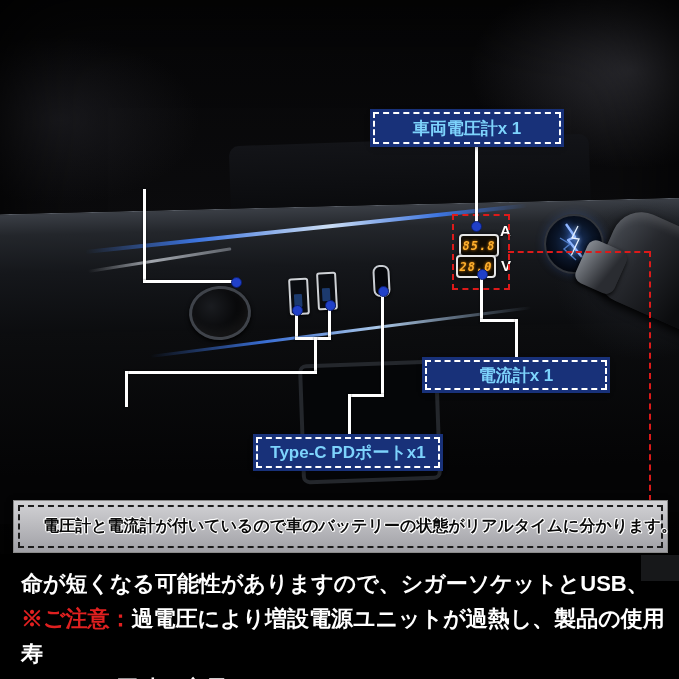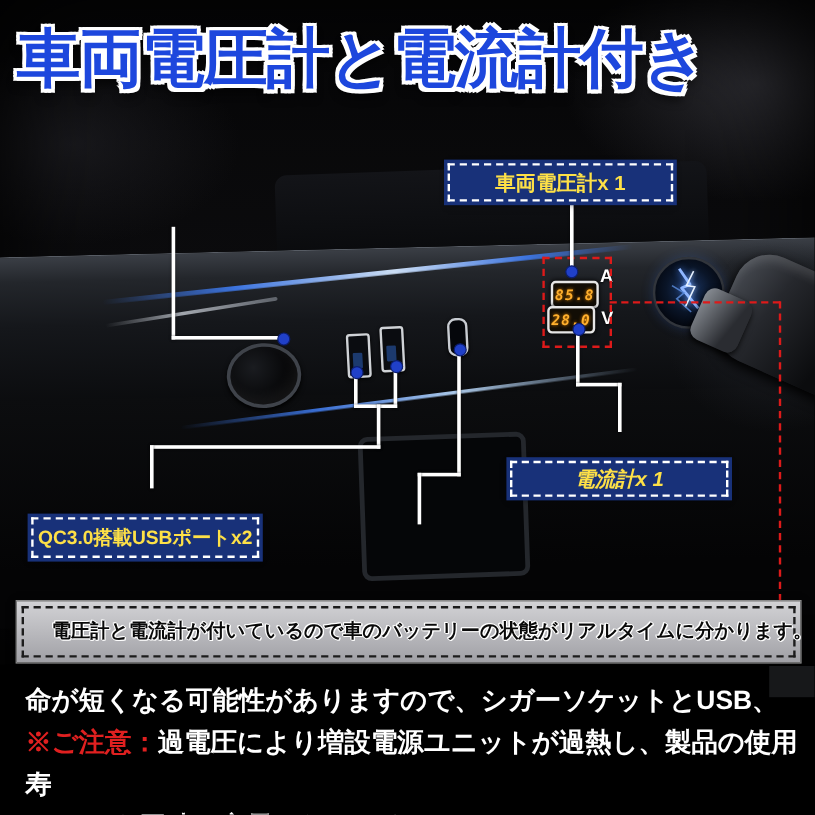--- a/index.html
+++ b/index.html
@@ -50,24 +50,24 @@
   
   .red-box{position:absolute;left:452px;top:214px;width:54px;height:72px;border:2px dashed var(--dashed_red);}
   .red-h{position:absolute;left:508px;top:251px;width:142px;height:0;border-top:2px dashed var(--dashed_red);}
   .red-v{position:absolute;left:649px;top:251px;width:0;height:250px;border-left:2px dashed var(--dashed_red);}
   
   .ln{position:absolute;background:#fff;box-shadow:0 0 2px rgba(0,0,0,.6);}
   .dot{position:absolute;width:9px;height:9px;border-radius:50%;background:var(--dot_blue);border:1px solid #0c1e70;}
   
   .callout{position:absolute;background:var(--label_bg);border:2px dashed #fff;
     box-shadow:0 0 0 3px var(--label_bg),0 2px 6px rgba(0,0,0,.6);
-    color:#fde047;font:700 17px "Liberation Sans",sans-serif;display:flex;align-items:center;justify-content:center;text-align:center;white-space:nowrap;margin-top:24px;}
+    color:#7dd3fc;font:700 17px "Liberation Sans",sans-serif;display:flex;align-items:center;justify-content:center;text-align:center;white-space:nowrap;}
   #callout-cig{left:55px;top:160px;width:183px;height:29px;}
   #callout-volt{left:373px;top:112px;width:184px;height:28px;}
-  #callout-amm{left:425px;top:360px;width:178px;height:26px;font-style:italic;}
+  #callout-amm{left:425px;top:360px;width:178px;height:26px;}
   #callout-usb{left:26px;top:407px;width:186px;height:30px;font-size:16px;}
   #callout-typec{left:256px;top:437px;width:180px;height:27px;}
   
   .title{position:absolute;left:14px;top:18px;margin:0;width:660px;color:var(--title_blue);
     font:900 53px/1.2 "DejaVu Sans","Liberation Sans",sans-serif;letter-spacing:-1px;white-space:nowrap;
     text-shadow:-3px 0 0 #fff,3px 0 0 #fff,0 -3px 0 #fff,0 3px 0 #fff,
       -2px -2px 0 #fff,2px -2px 0 #fff,-2px 2px 0 #fff,2px 2px 0 #fff,
       -3px 3px 0 #fff,3px 3px 0 #fff,-3px -3px 0 #fff,3px -3px 0 #fff,0 6px 8px rgba(0,0,0,.7);}
   
   .info-bar{position:absolute;left:13px;top:500px;width:653px;height:51px;
@@ -142,23 +142,22 @@
 
   <div class="dot" style="left:471px;top:221px;"></div>
   <div class="dot" style="left:231px;top:277px;"></div>
   <div class="dot" style="left:292px;top:305px;"></div>
   <div class="dot" style="left:325px;top:300px;"></div>
   <div class="dot" style="left:378px;top:286px;"></div>
   <div class="dot" style="left:477px;top:269px;"></div>
 
   <div class="callout" id="callout-volt">車両電圧計x 1</div>
   <div class="callout" id="callout-amm">電流計x 1</div>
-  <div class="callout" id="callout-usb">QC3.0搭載USBポートx2</div>
+  <div class="callout" id="callout-typec">Type-C PDポートx1</div>
 
-  <h1 class="title">車両電圧計と電流計付き</h1>
 
   <div class="info-bar">
     <div class="info-inner">
       <span class="info-text">電圧計と電流計が付いているので車のバッテリーの状態がリアルタイムに分かります。</span>
     </div>
   </div>
 
   <div class="photo-remnant"></div>
 
   <div class="warning">

